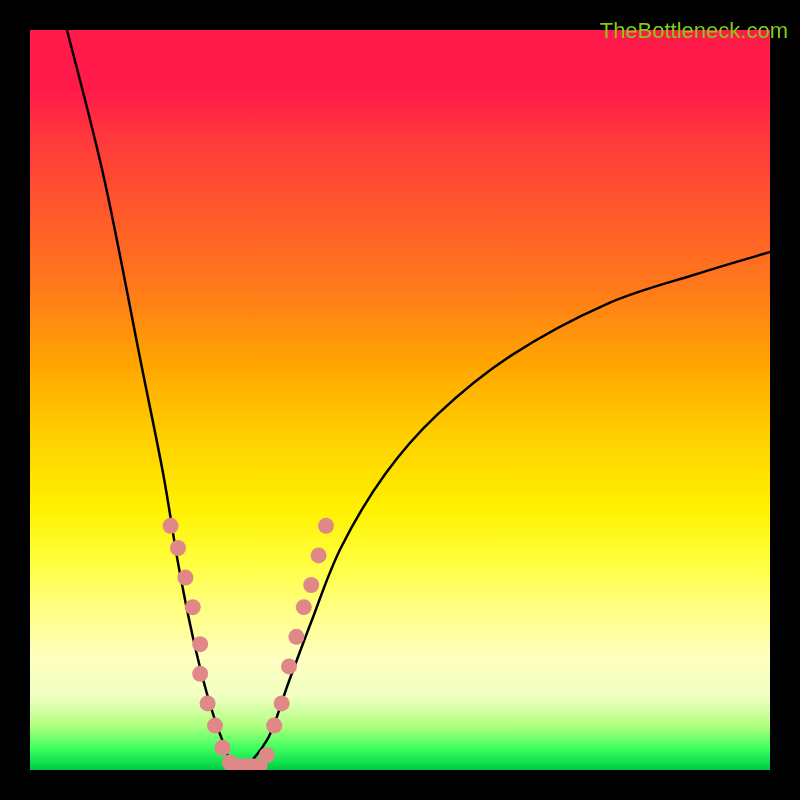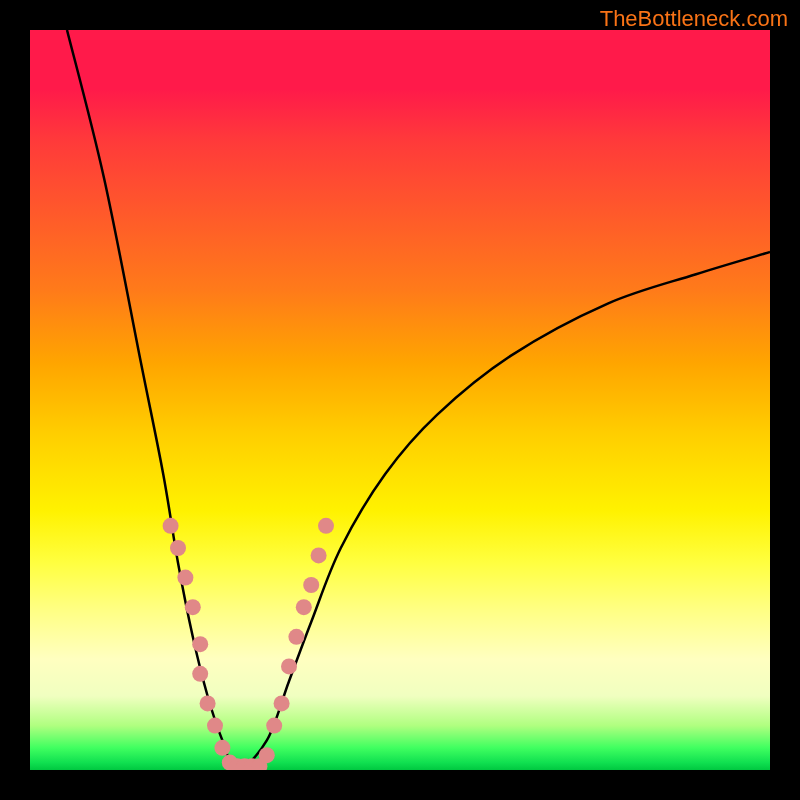--- a/index.html
+++ b/index.html
@@ -6,23 +6,23 @@
   body {
     width: 800px;
     height: 800px;
     background: #000;
     font-family: Arial, sans-serif;
     position: relative;
     overflow: hidden;
   }
   .watermark {
     position: absolute;
-    top: 6px;
+    top: 18px;
     right: 12px;
-    color: #f97316;
+    color: #84cc16;
     font-size: 22px;
     font-weight: 500;
     z-index: 10;
   }
   .plot-area {
     position: absolute;
     left: 30px;
     top: 30px;
     width: 740px;
     height: 740px;

